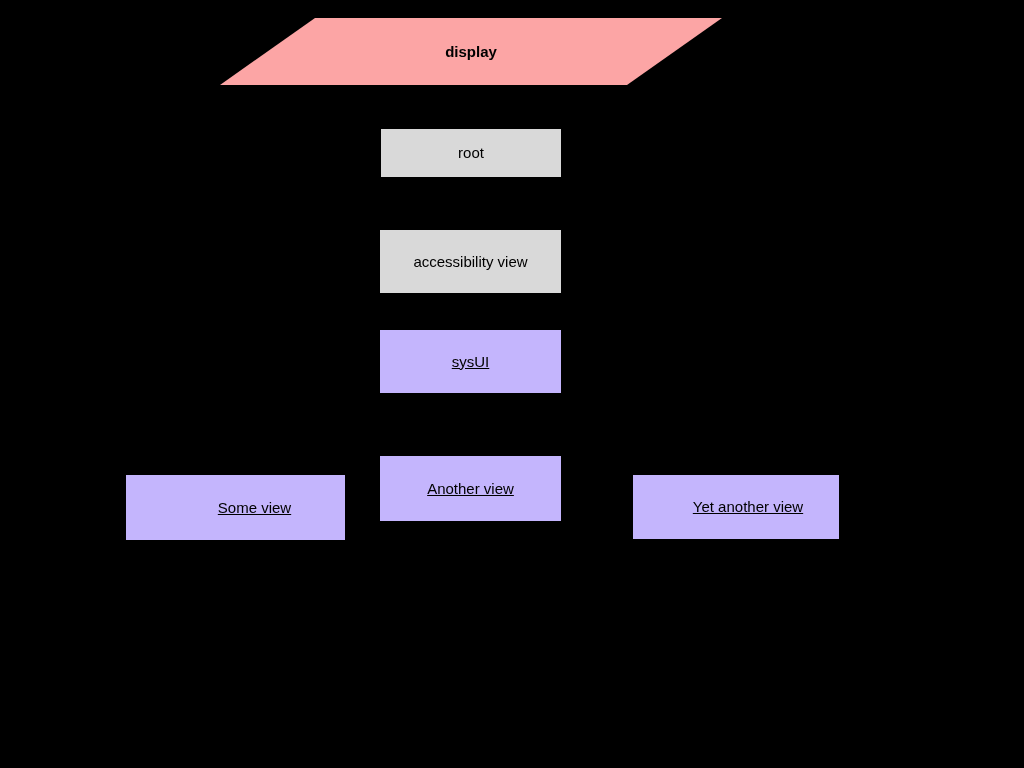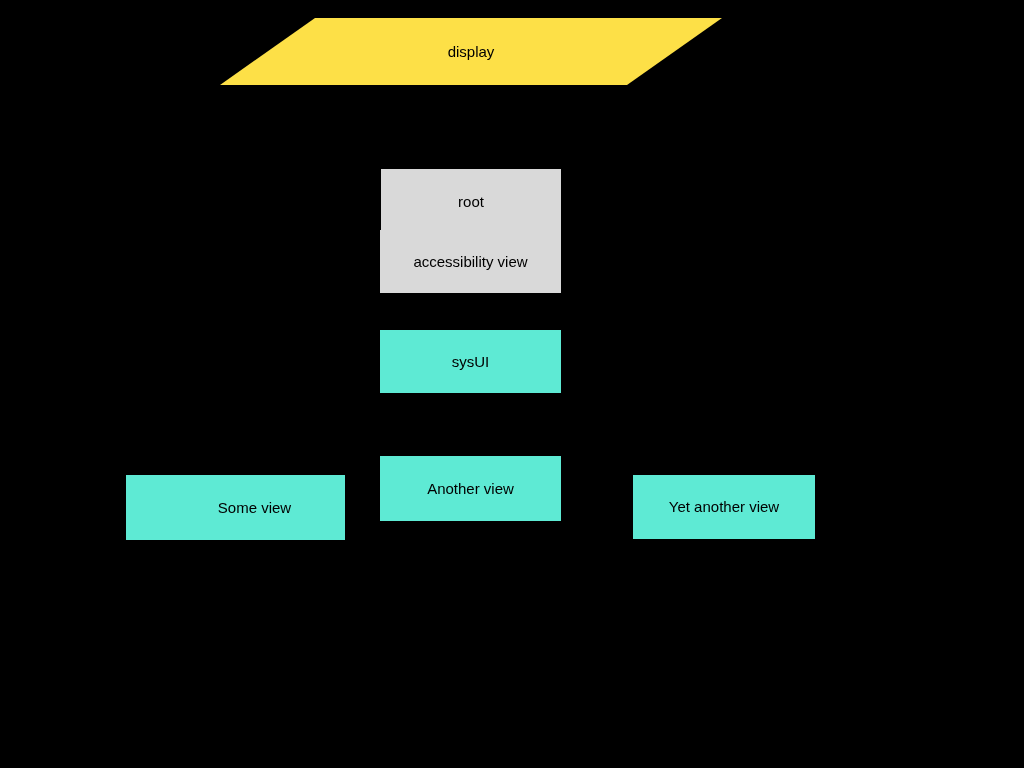--- a/index.html
+++ b/index.html
@@ -18,38 +18,38 @@
   .node {
     position: absolute;
     display: flex;
     align-items: center;
     justify-content: center;
     color: #000000;
     font-size: 15px;
     line-height: 1.2;
     text-align: center;
   }
-  .fill-blue  { background: #fde047; }
+  .fill-blue  { background: #fca5a5; font-weight: bold; }
   .fill-gray  { background: #d9d9d9; }
-  .fill-green { background: #5eead4; }
+  .fill-green { background: #c4b5fd; text-decoration: underline; }
 
   
   .node-display {
     left: 220px;
     top: 18px;
     width: 502px;
     height: 67px;
     clip-path: polygon(95px 0px, 502px 0px, 407px 67px, 0px 67px);
   }
-  .node-root               { left: 381px; top: 129px; width: 180px; height: 65px; margin-top: 40px; }
+  .node-root               { left: 381px; top: 129px; width: 180px; height: 48px; }
   .node-accessibility-view { left: 380px; top: 230px; width: 181px; height: 63px; }
   .node-sysui              { left: 380px; top: 330px; width: 181px; height: 63px; }
   .node-some-view          { left: 126px; top: 475px; width: 181px; height: 65px; padding-left: 38px; }
   .node-another-view       { left: 380px; top: 456px; width: 181px; height: 65px; }
-  .node-yet-another-view   { left: 633px; top: 475px; width: 182px; height: 64px; }
+  .node-yet-another-view   { left: 633px; top: 475px; width: 182px; height: 64px; padding-left: 24px; }
 </style>
 </head>
 <body>
 
 <div class="canvas">
 
   <div class="node node-display fill-blue">
     <span>display</span>
   </div>
 

